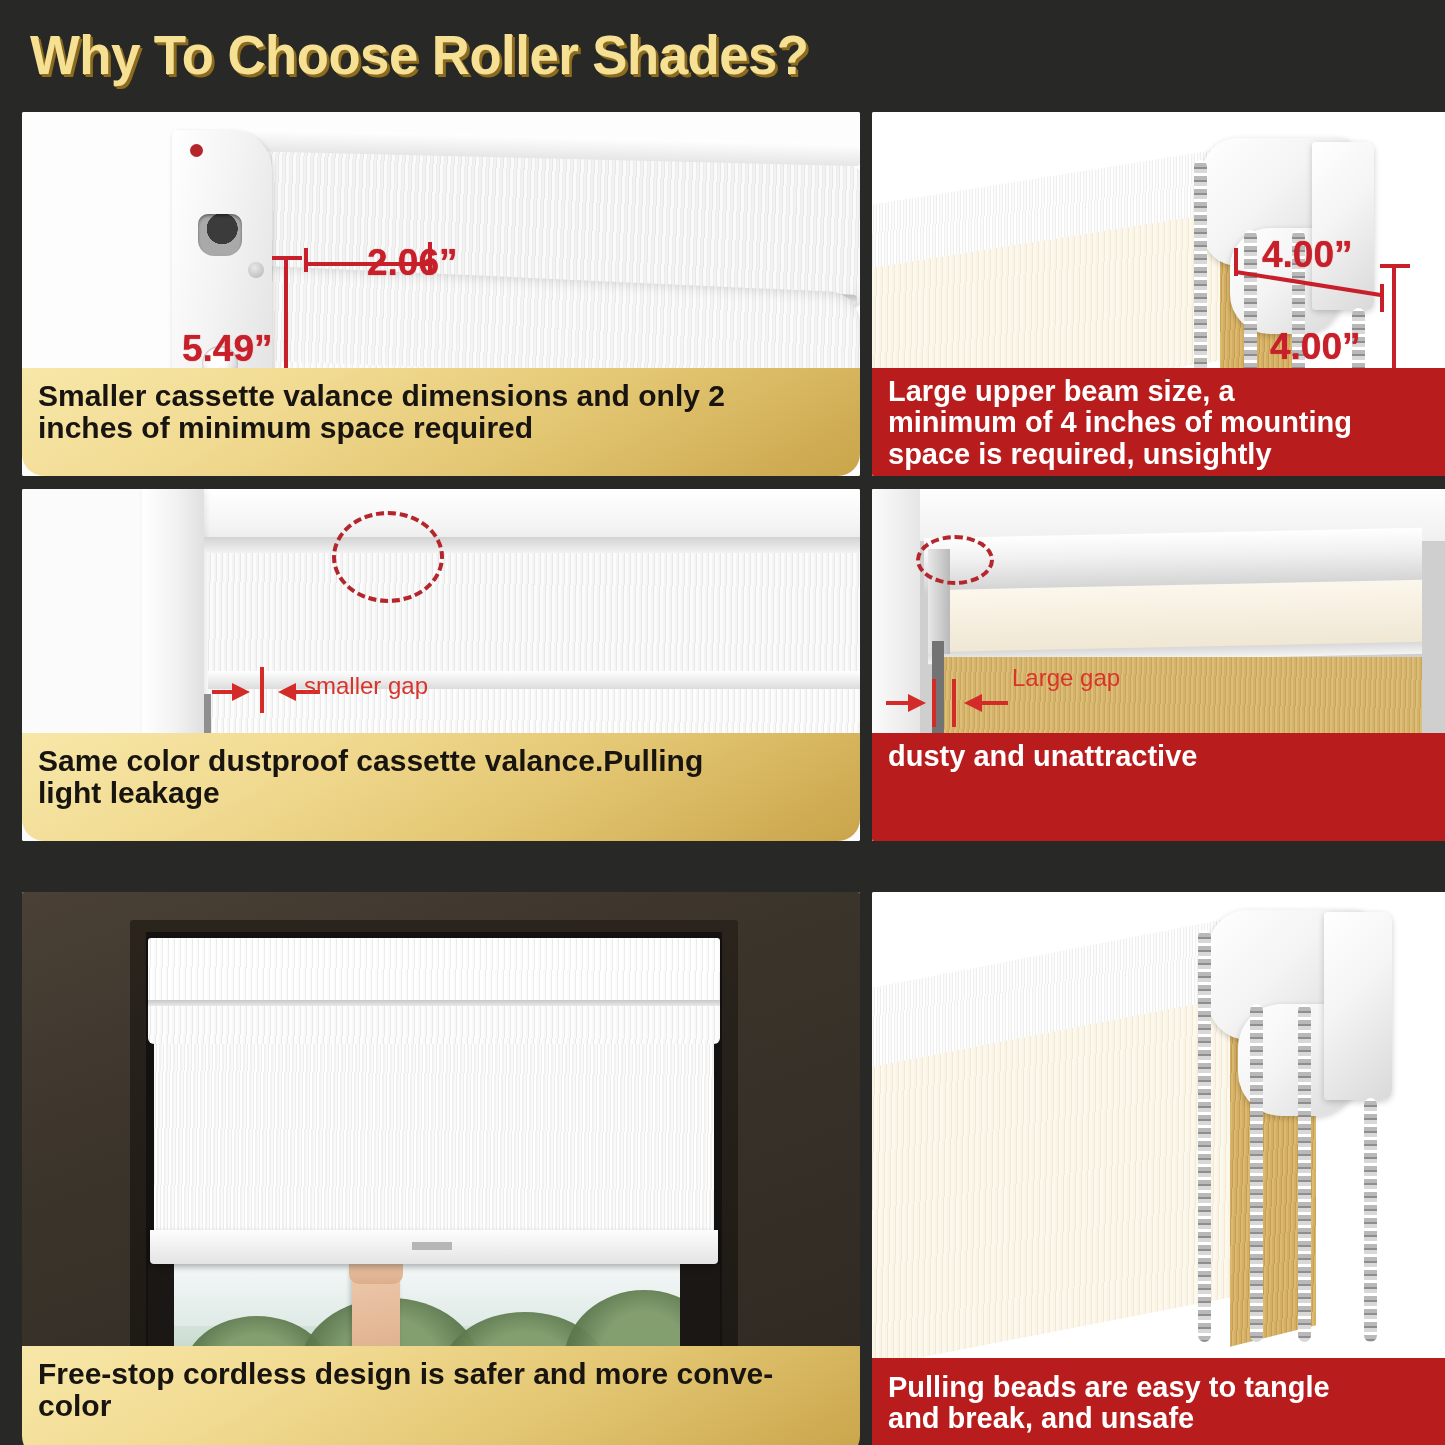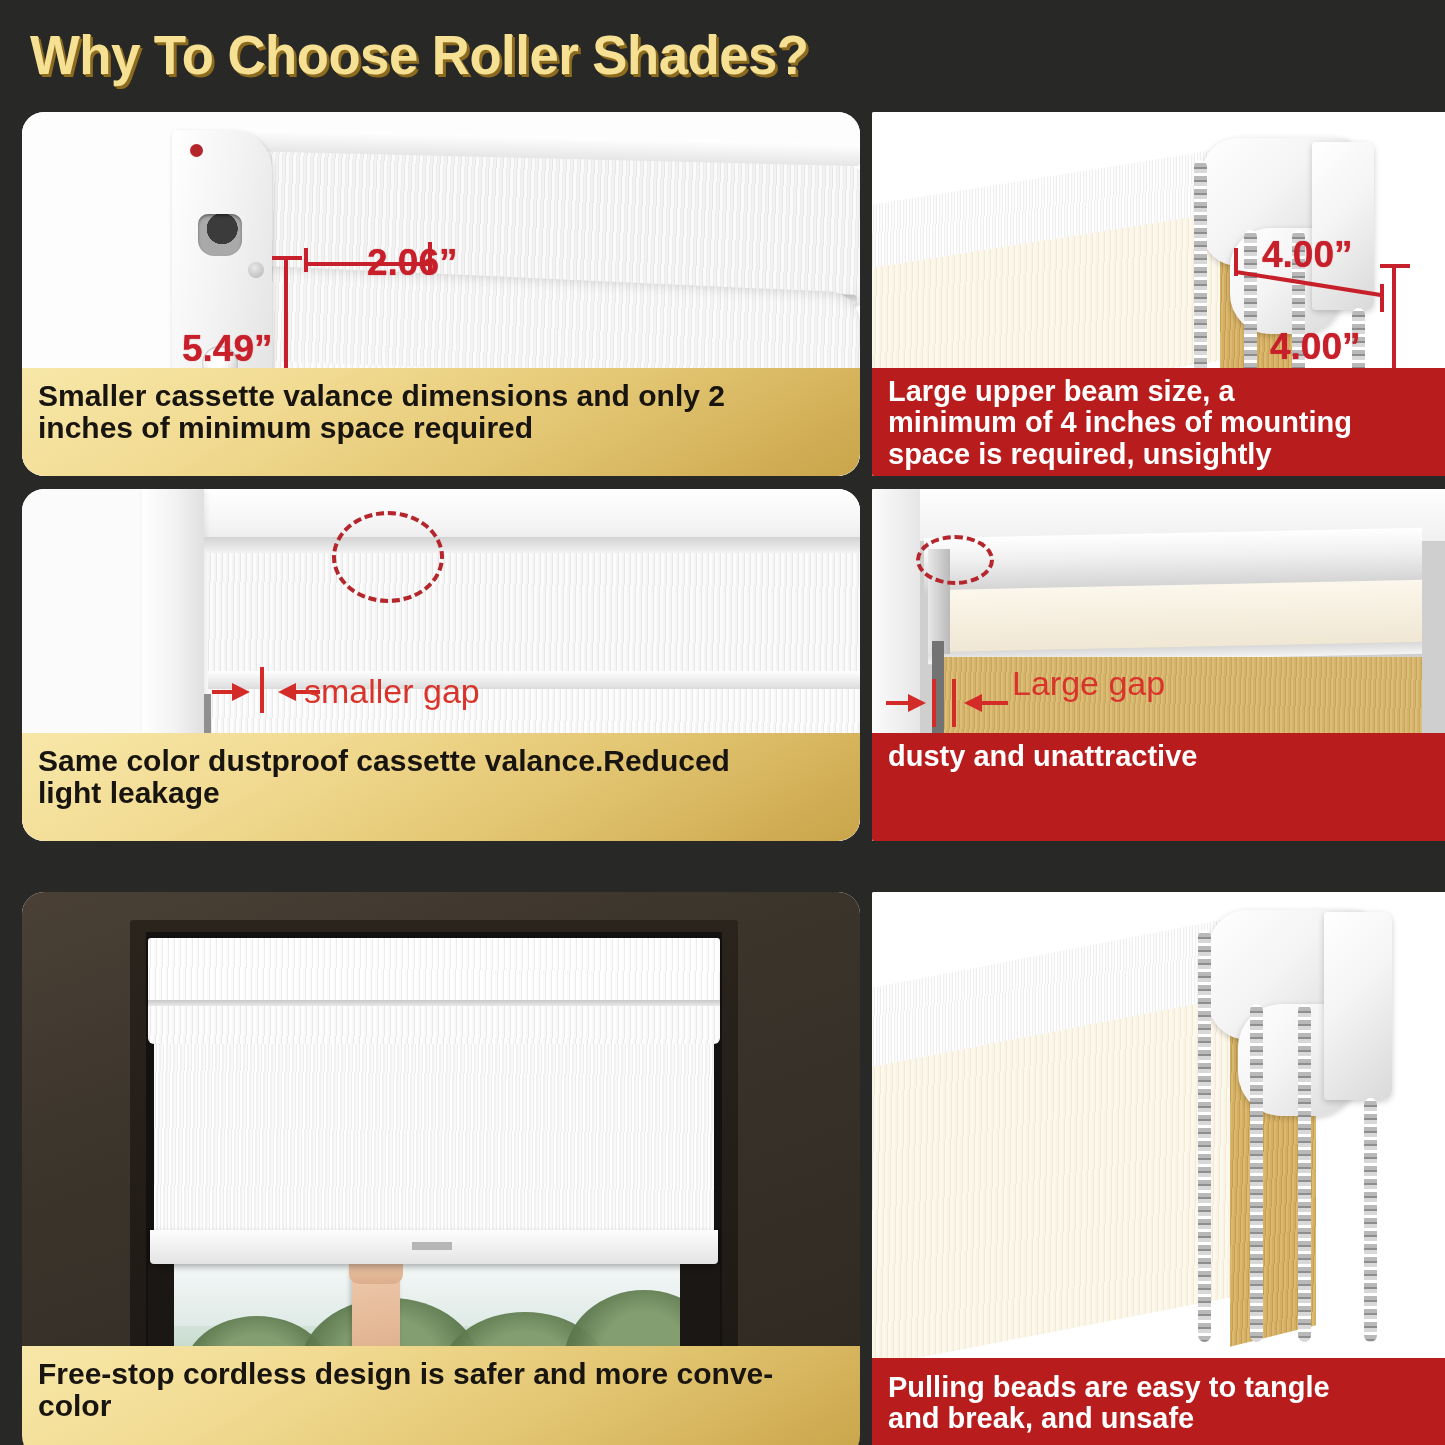--- a/index.html
+++ b/index.html
@@ -44,21 +44,21 @@
     overflow: hidden;
     background: #ffffff;
   }
   .panel.left  { left: 22px;  width: 838px; }
   .panel.right { left: 872px; width: 600px; }
 
   .panel.r1 { top: 112px; height: 364px; }
   .panel.r2 { top: 489px; height: 352px; }
   .panel.r3 { top: 892px; height: 566px; }
 
-  .panel.left  { border-radius: 22px; text-decoration: underline; }
+  .panel.left  { border-radius: 2px; text-decoration: underline; }
   .panel.right { border-radius: 2px; }
 
   
   .caption {
     position: absolute;
     left: 0; right: 0; bottom: 0;
     padding: 12px 16px 14px 16px;
     font-weight: bold;
     line-height: 1.08;
     z-index: 40;
@@ -229,21 +229,21 @@
     background: #8f8f8f;
   }
   .dashed-ellipse {
     position: absolute;
     border: 4px dashed #B4262C;
     border-radius: 50%;
   }
   .gap-label {
     position: absolute;
     color: #D9342B;
-    font-size: 34px;
+    font-size: 24px;
     white-space: nowrap;
   }
   .arrow-r, .arrow-l {
     position: absolute;
     width: 0; height: 0;
     border-top: 9px solid transparent;
     border-bottom: 9px solid transparent;
   }
   .arrow-r { border-left: 18px solid #D32B28; }
   .arrow-l { border-right: 18px solid #D32B28; }
@@ -477,21 +477,21 @@
         <div class="arrow-stem" style="left:188px; top:203px; width:0; height:0;"></div>
         <div class="arrow-stem" style="left:190px; top:201px; width:22px;"></div>
         <div class="arrow-r" style="left:210px; top:194px;"></div>
         <div class="gap-tick" style="left:238px; top:178px; height:46px;"></div>
         <div class="arrow-l" style="left:256px; top:194px;"></div>
         <div class="arrow-stem" style="left:274px; top:201px; width:24px;"></div>
         <div class="gap-label" style="left:282px; top:183px;">smaller gap</div>
       </div>
 
       <div class="caption gold">
-        <span class="ln">Same color dustproof cassette valance.Reduced</span>
+        <span class="ln">Same color dustproof cassette valance.Pulling</span>
         <span class="ln">light leakage</span>
       </div>
     </div>
 
     <div class="panel right r2">
       <div class="stage">
         <div class="p4-bg"></div>
         <div class="p4-ceil"></div>
         <div class="p4-wallL"></div>
         <div class="p4-tube"></div>

